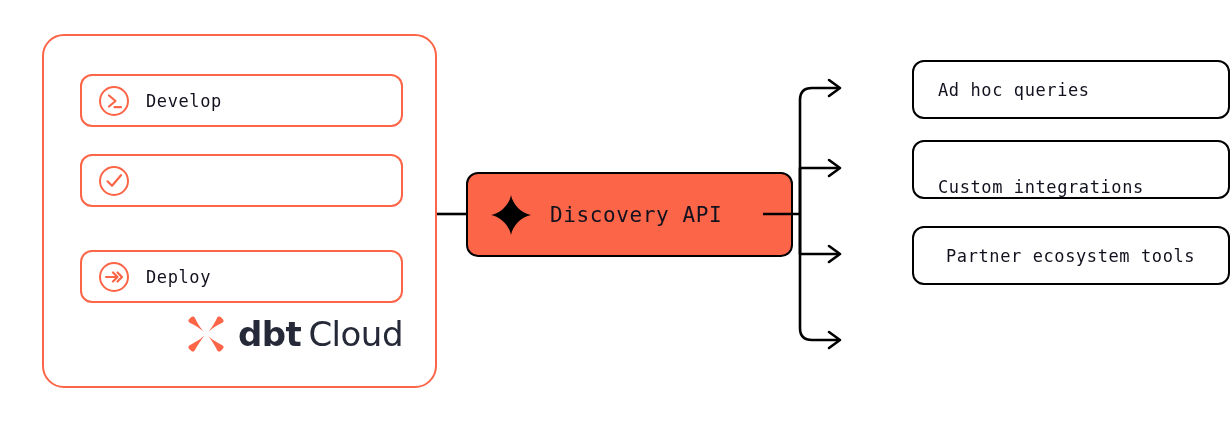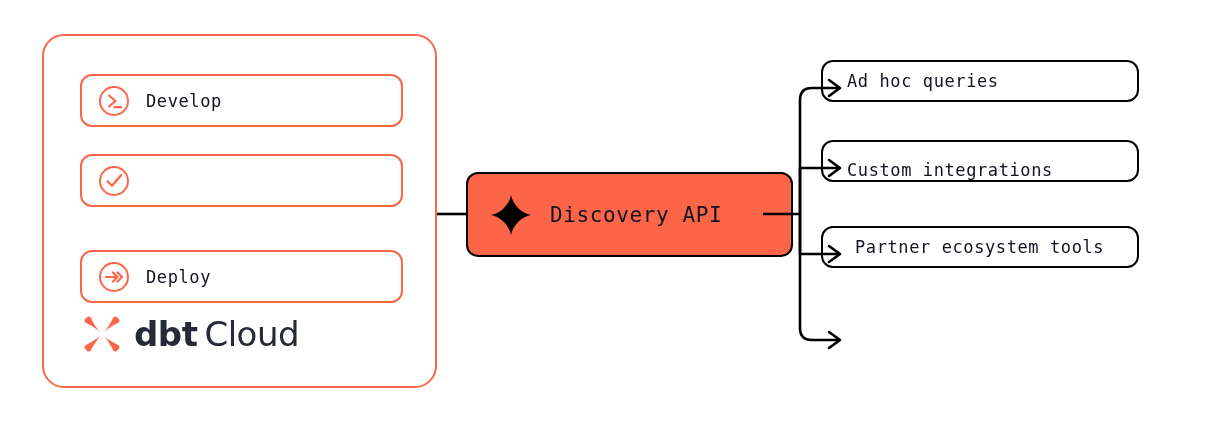--- a/index.html
+++ b/index.html
@@ -64,21 +64,21 @@
 
   
   #dbt-logo {
     position: absolute;
     left: 36px;
     top: 268px;
     width: 323px;
     height: 60px;
     display: flex;
     align-items: center;
-    justify-content: flex-start;
+    justify-content: flex-end;
   }
   #dbt-mark { display: block; width: 44px; height: 44px; }
   #dbt-wordmark {
     margin-left: 10px;
     font-family: "DejaVu Sans", "Liberation Sans", sans-serif;
     font-size: 34px;
     line-height: 1;
     color: #262A38;
     letter-spacing: -0.5px;
     white-space: nowrap;
@@ -105,23 +105,23 @@
     margin-left: 18px;
     font-size: 21px;
     letter-spacing: 0.6px;
     color: #12121f;
     white-space: nowrap;
   }
 
   
   .output-box {
     position: absolute;
-    left: 821px;
+    left: 912px;
     width: 318px;
-    height: 42px;
+    height: 59px;
     box-sizing: border-box;
     border: 2.5px solid #000000;
     border-radius: 12px;
     background: #ffffff;
     display: flex;
     align-items: center;
   }
   .output-label {
     margin-left: 24px;
     font-size: 17px;

